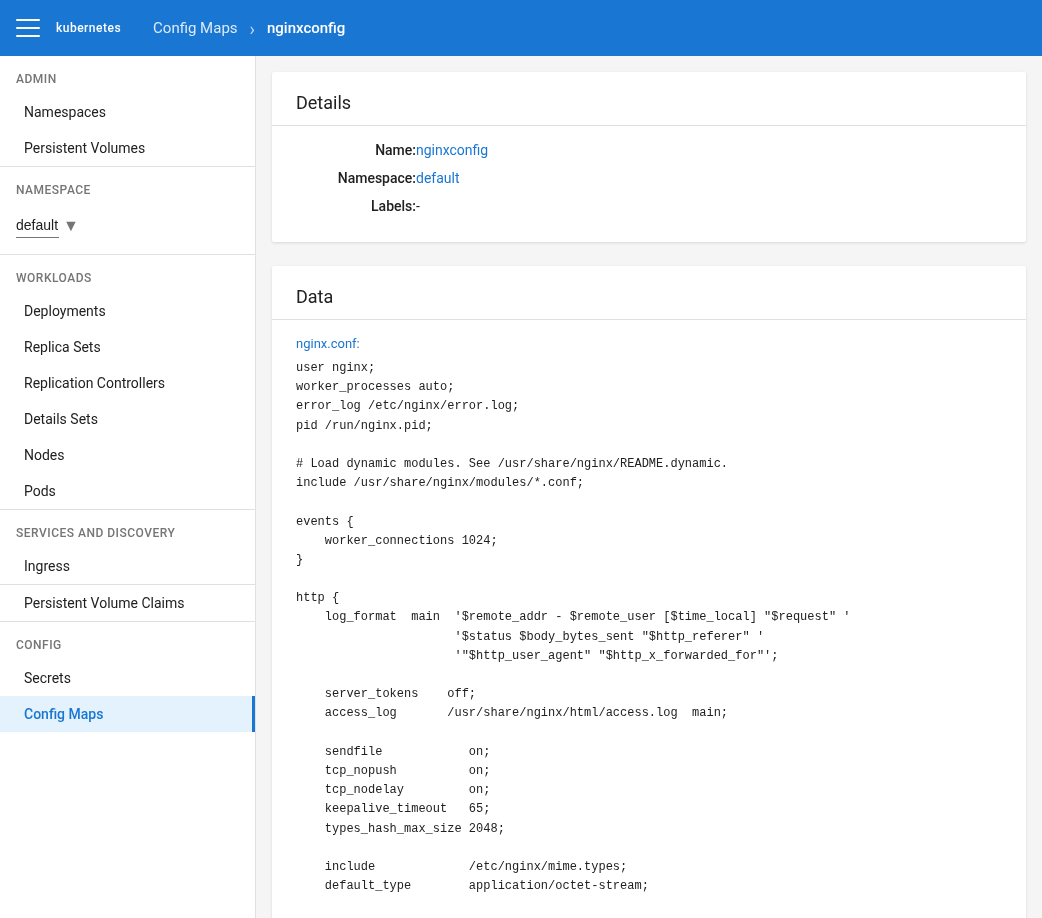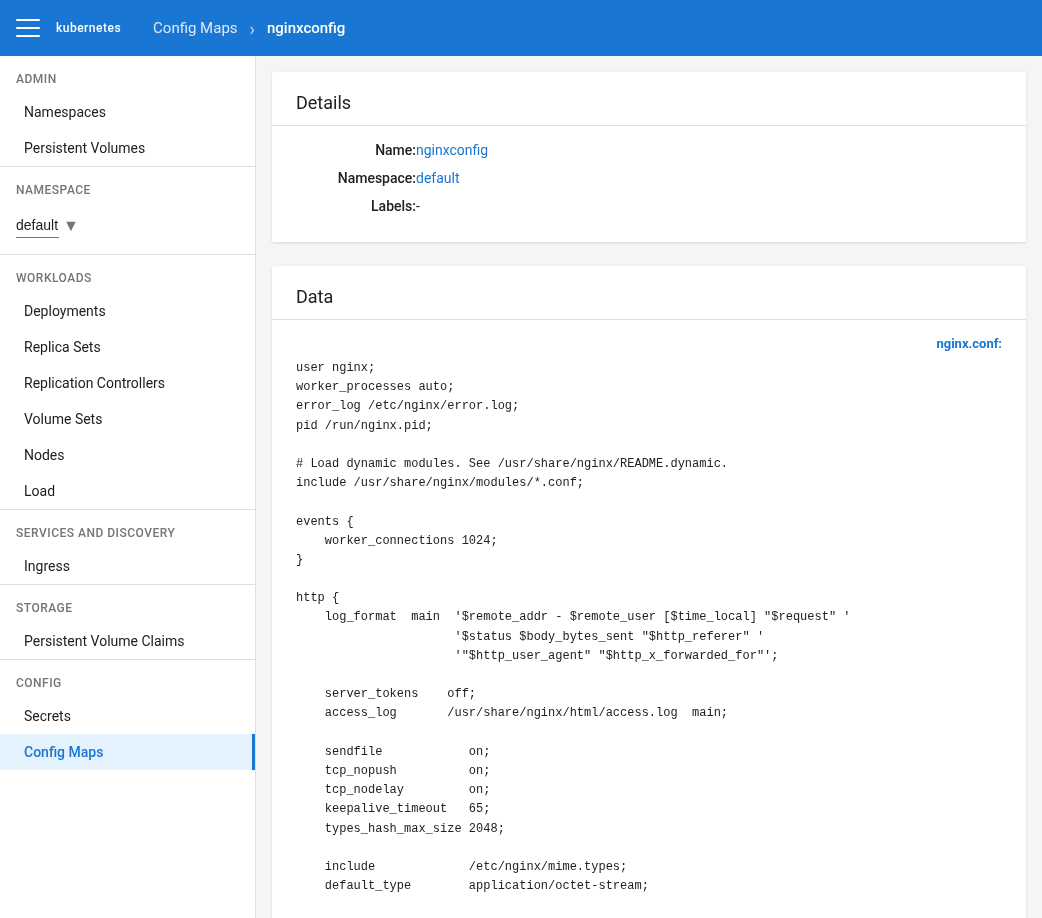--- a/index.html
+++ b/index.html
@@ -146,25 +146,24 @@
       color: #212121;
     }
     .detail-value.link-value {
       color: #1976D2;
       cursor: pointer;
     }
 
     
     .data-key {
       color: #1976D2;
-      font-weight: 700;
+      font-weight: 400;
       font-size: 13px;
       display: block;
       margin-bottom: 8px;
-      text-align: right;
     }
     .data-code {
       font-family: 'Courier New', Courier, monospace;
       font-size: 12px;
       color: #212121;
       white-space: pre;
       line-height: 1.6;
       display: block;
     }
 
@@ -204,32 +203,31 @@
       </select>
       <span class="namespace-dropdown-icon">▼</span>
     </div>
 
     <hr class="divider">
 
     <div class="sidebar-section-label">Workloads</div>
     <a class="sidebar-item">Deployments</a>
     <a class="sidebar-item">Replica Sets</a>
     <a class="sidebar-item">Replication Controllers</a>
-    <a class="sidebar-item">Volume Sets</a>
+    <a class="sidebar-item">Details Sets</a>
     <a class="sidebar-item">Nodes</a>
-    <a class="sidebar-item">Load</a>
+    <a class="sidebar-item">Pods</a>
 
     <hr class="divider">
 
     <div class="sidebar-section-label">Services and discovery</div>
     <a class="sidebar-item">Ingress</a>
 
     <hr class="divider">
 
-    <div class="sidebar-section-label">Storage</div>
     <a class="sidebar-item">Persistent Volume Claims</a>
 
     <hr class="divider">
 
     <div class="sidebar-section-label">Config</div>
     <a class="sidebar-item">Secrets</a>
     <a class="sidebar-item active">Config Maps</a>
 
   </nav>
 

